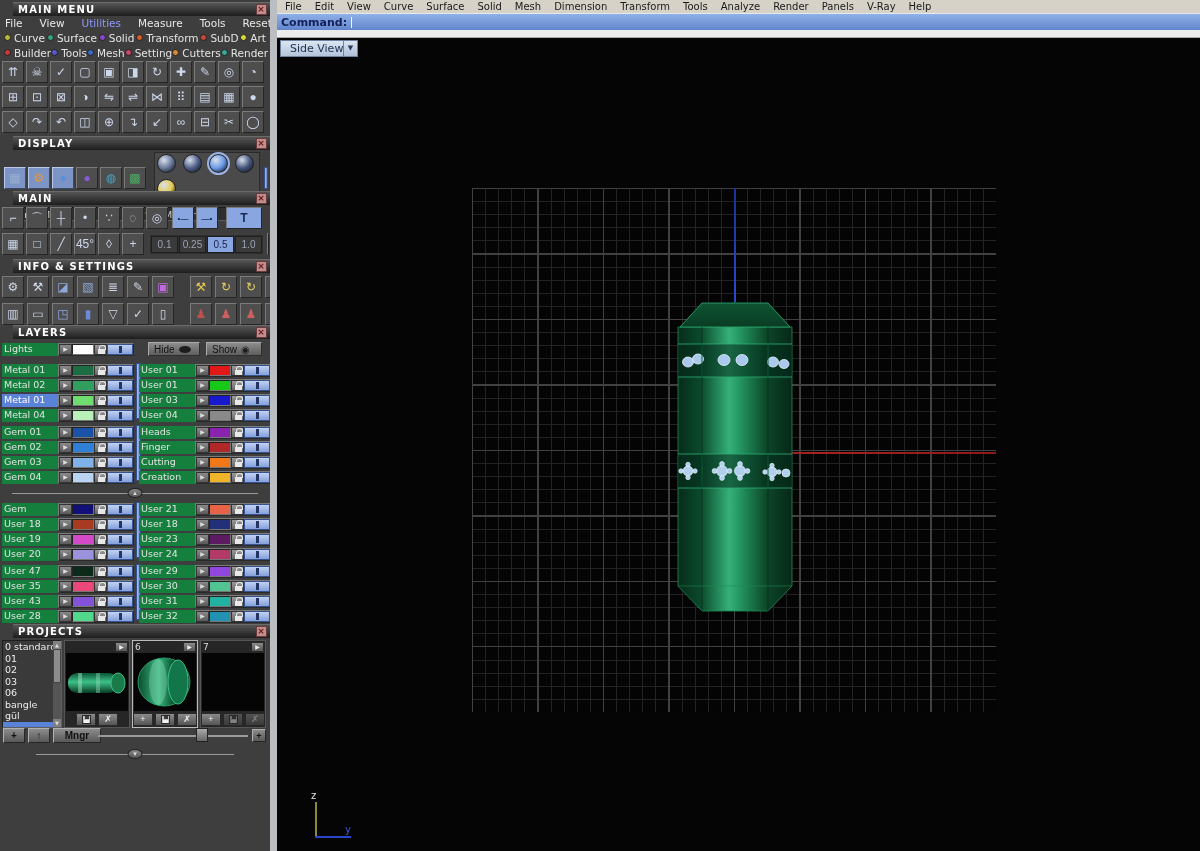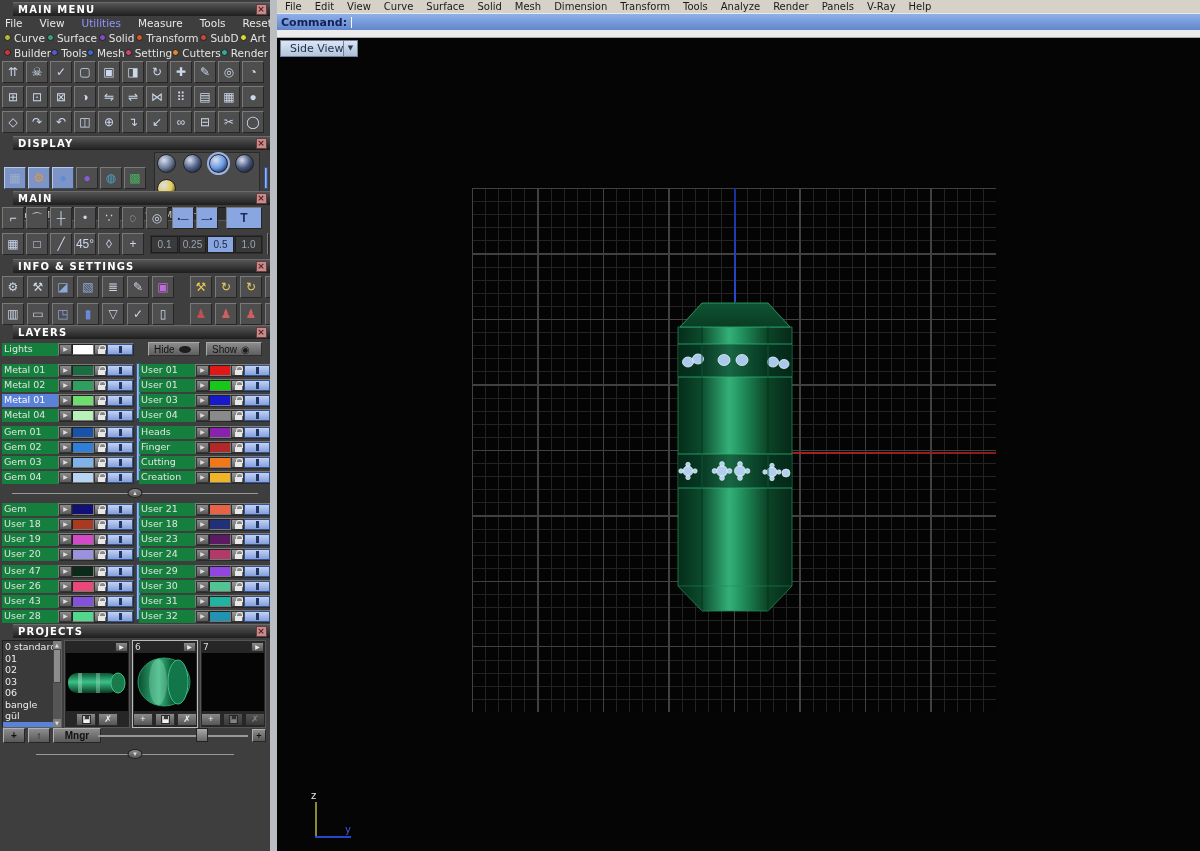--- a/index.html
+++ b/index.html
@@ -919,21 +919,21 @@
     <span class="llabel">User 47</span>
     <span class="lgrp">
       <button class="lplay">▶</button>
       <span class="lswatch" style="background: rgb(12, 42, 26);"></span>
       <button class="llock"></button>
       <button class="libar"></button>
     </span>
   </div>
 
   <div class="lrow">
-    <span class="llabel">User 26</span>
+    <span class="llabel">User 35</span>
     <span class="lgrp">
       <button class="lplay">▶</button>
       <span class="lswatch" style="background: rgb(234, 72, 120);"></span>
       <button class="llock"></button>
       <button class="libar"></button>
     </span>
   </div>
 
   <div class="lrow">
     <span class="llabel">User 43</span>

